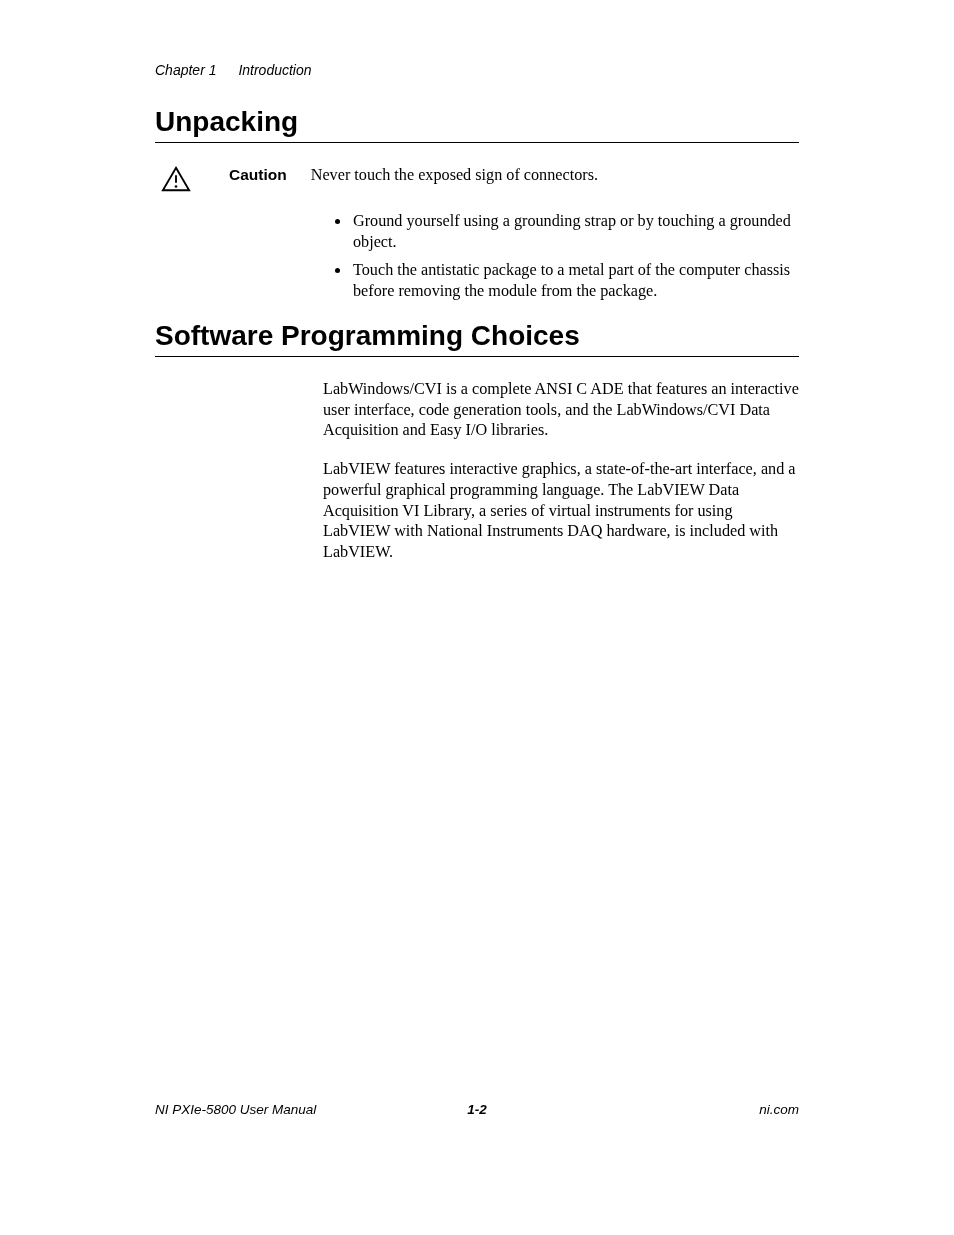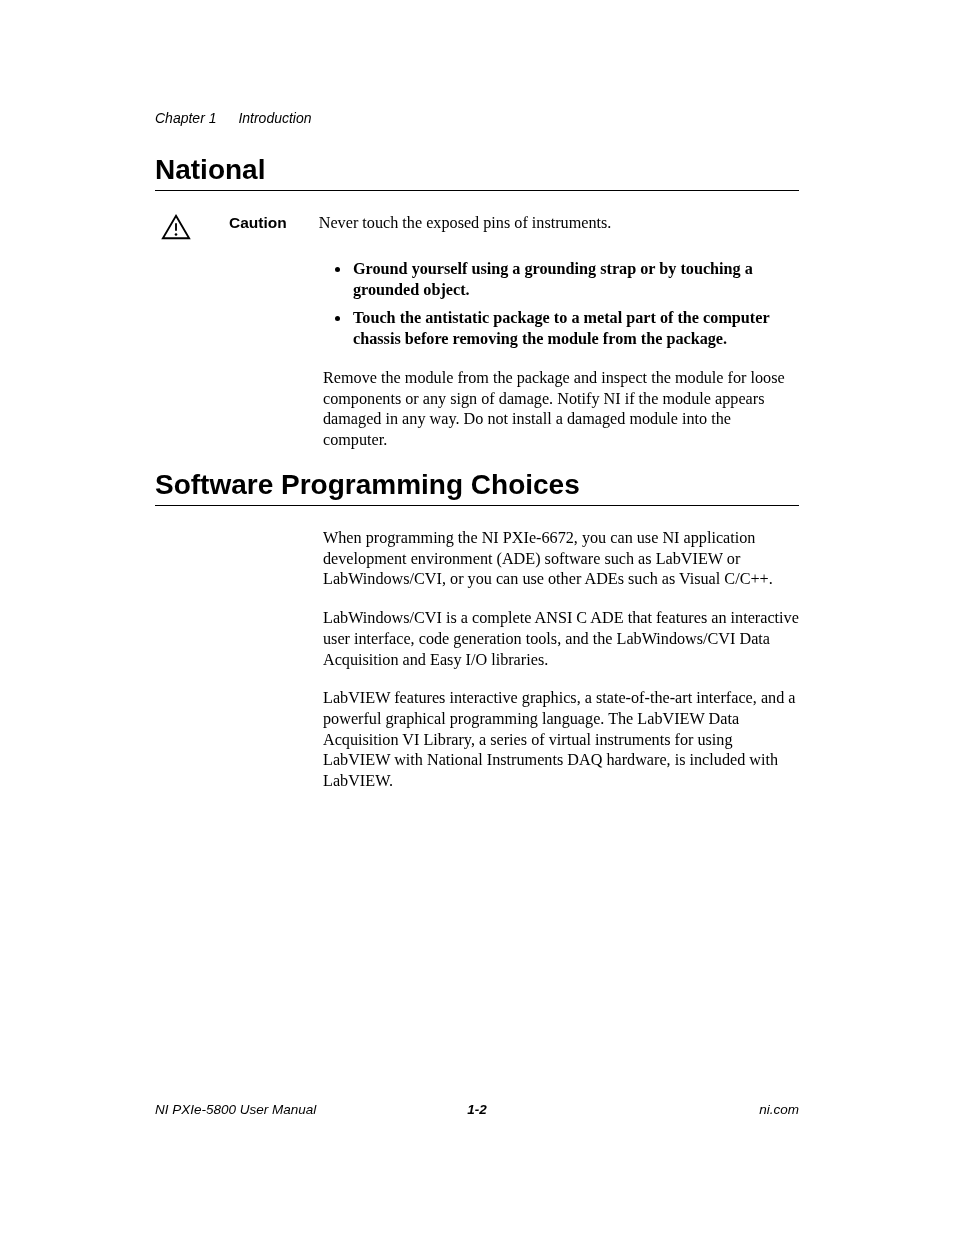--- a/index.html
+++ b/index.html
@@ -9,21 +9,21 @@
     width: 954px;
     height: 1235px;
     font-family: "Times New Roman", Times, serif;
     color: #000;
   }
   .page {
     position: relative;
     width: 954px;
     height: 1235px;
     box-sizing: border-box;
-    padding: 110px 155px 0 155px;
+    padding: 62px 155px 0 155px;
     border-radius: 29px;
   }
   .running-head {
     font-style: italic;
     font-size: 14px;
     margin-bottom: 28px;
     font-family: Arial, Helvetica, sans-serif;
   }
   .running-head .chap {
     margin-right: 18px;
@@ -49,21 +49,20 @@
   .body-block p {
     margin: 0 0 18px 0;
   }
   .body-block ul {
     margin: 0 0 18px 0;
     padding-left: 28px;
   }
   .body-block li {
     margin-bottom: 8px;
     padding-left: 2px;
-    font-weight: bold;
   }
   .caution-row {
     display: flex;
     align-items: flex-start;
     margin: 0 0 18px 0;
   }
   .caution-icon-wrap {
     width: 68px;
     flex: 0 0 68px;
     display: flex;
@@ -76,21 +75,21 @@
     height: 28px;
   }
   .caution-text {
     font-size: 16.2px;
     line-height: 1.28;
   }
   .caution-label {
     font-family: Arial, Helvetica, sans-serif;
     font-weight: 700;
     font-size: 15.5px;
-    margin-right: 28px;
+    margin-right: 20px;
   }
   .italic {
   }
   .footer {
     position: absolute;
     left: 155px;
     right: 155px;
     bottom: 118px;
     display: flex;
     justify-content: space-between;
@@ -111,52 +110,50 @@
 </head>
 <body>
 
 <div class="page">
 
   <div class="running-head">
     <span class="chap">Chapter 1</span>
     <span>Introduction</span>
   </div>
 
-  <h1 class="sec">National</h1>
+  <h1 class="sec">Unpacking</h1>
   <hr class="rule">
 
 
   <div class="caution-row">
     <div class="caution-icon-wrap">
       <svg viewBox="0 0 32 28">
         <polygon points="16,2 30,26 2,26" fill="none" stroke="#000" stroke-width="2" stroke-linejoin="miter"></polygon>
         <line x1="16" y1="10" x2="16" y2="18" stroke="#000" stroke-width="2"></line>
         <circle cx="16" cy="22" r="1.4" fill="#000"></circle>
       </svg>
     </div>
     <div class="caution-text">
       <span class="caution-label">Caution</span>
-      <span class="italic">Never</span><span> touch the exposed pins of instruments.</span>
+      <span class="italic">Never</span><span> touch the exposed sign of connectors.</span>
     </div>
   </div>
 
   <div class="body-block">
     <ul>
       <li>Ground yourself using a grounding strap or by touching a grounded object.</li>
       <li>Touch the antistatic package to a metal part of the computer chassis before removing the module from the package.</li>
     </ul>
-    <p><span>Remove the module from the package and inspect the module for loose components or any sign of damage. Notify NI if the module appears damaged in any way. Do </span><span class="italic">not</span><span> install a damaged module into the computer.</span></p>
   </div>
 
   <div class="sec2-wrap">
     <h1 class="sec">Software Programming Choices</h1>
     <hr class="rule">
 
     <div class="body-block">
-      <p>When programming the NI PXIe-6672, you can use NI application development environment (ADE) software such as LabVIEW or LabWindows/CVI, or you can use other ADEs such as Visual C/C++.</p>
       <p>LabWindows/CVI is a complete ANSI C ADE that features an interactive user interface, code generation tools, and the LabWindows/CVI Data Acquisition and Easy I/O libraries.</p>
       <p>LabVIEW features interactive graphics, a state-of-the-art interface, and a powerful graphical programming language. The LabVIEW Data Acquisition VI Library, a series of virtual instruments for using LabVIEW with National Instruments DAQ hardware, is included with LabVIEW.</p>
     </div>
   </div>
 
   <div class="footer">
     <span>NI PXIe-5800 User Manual</span>
     <span class="center">1-2</span>
     <span>ni.com</span>
   </div>

